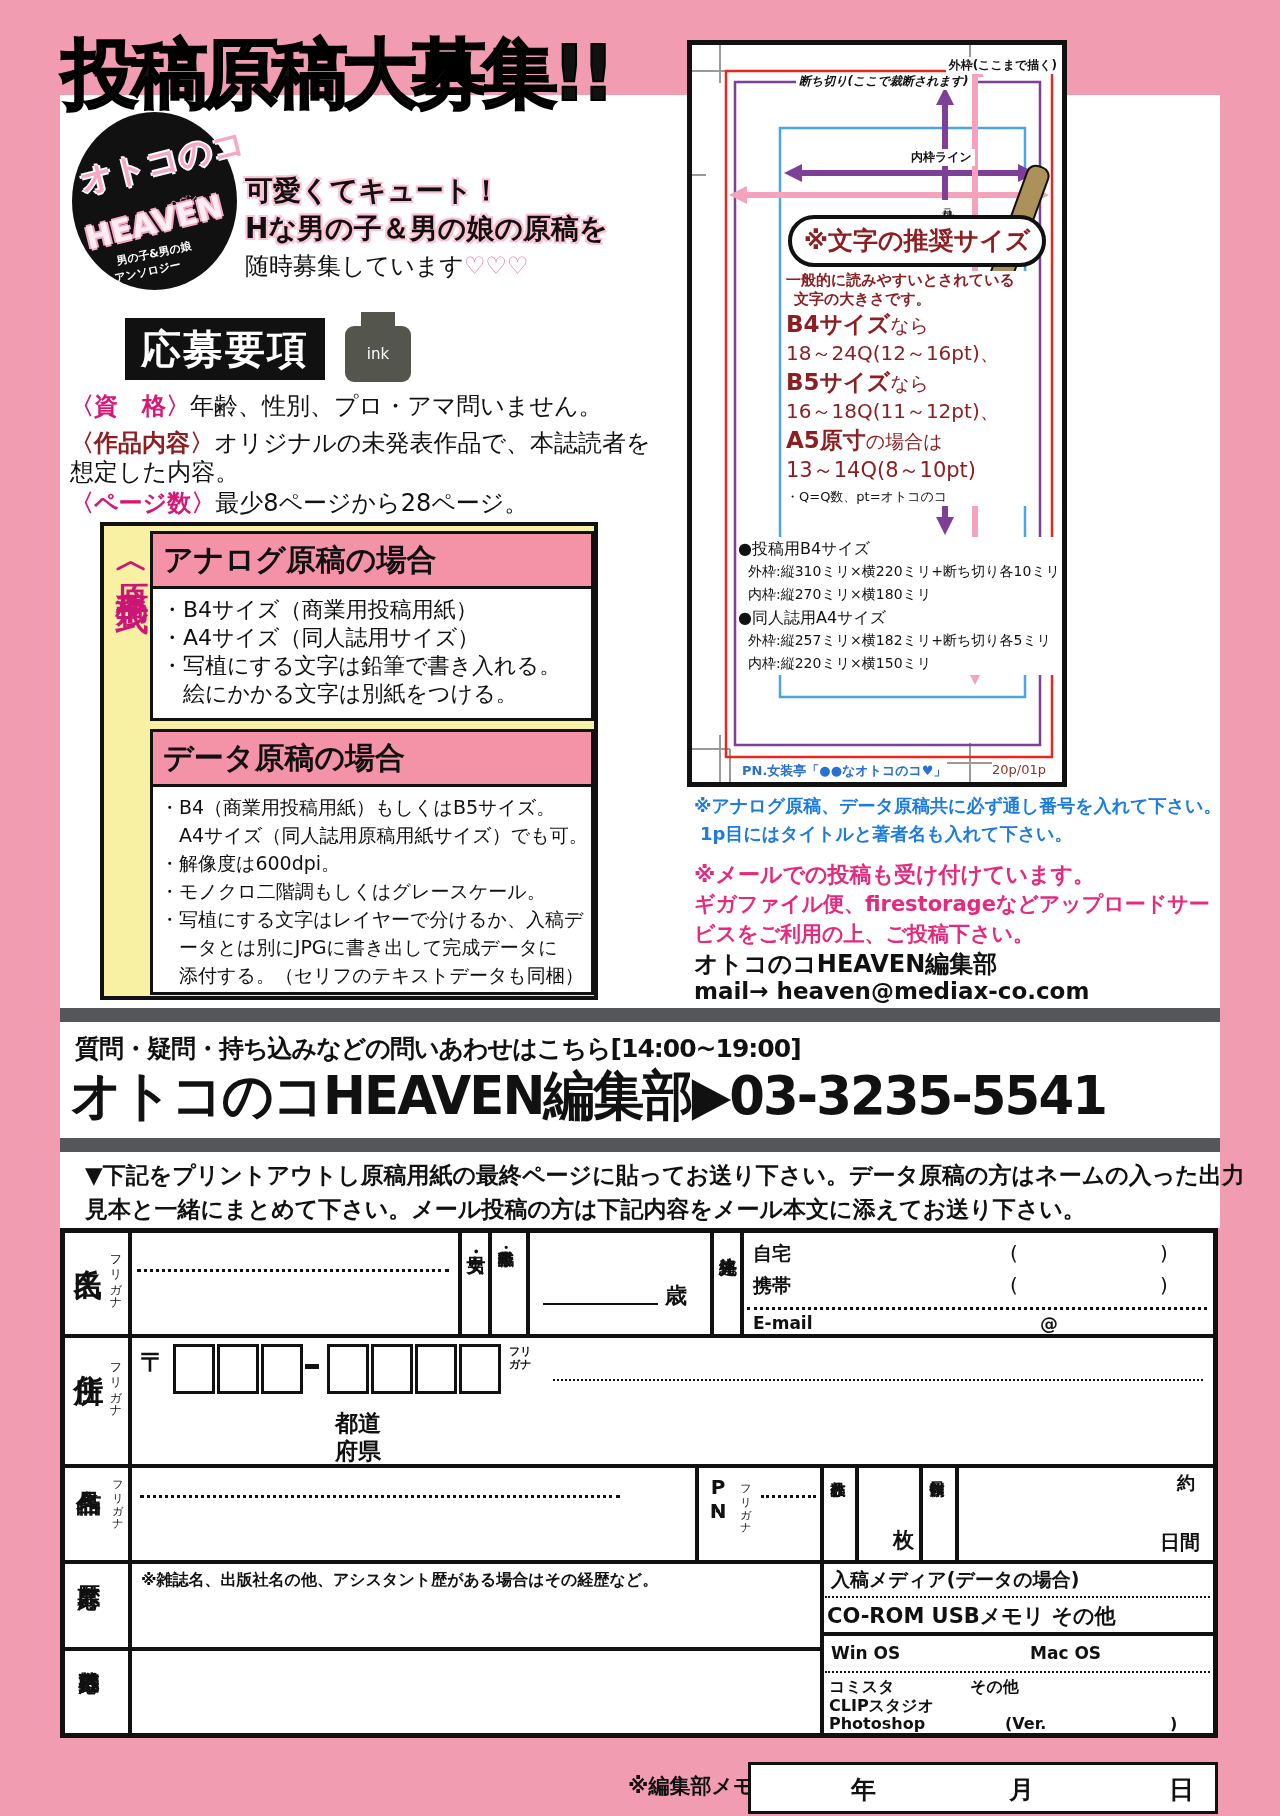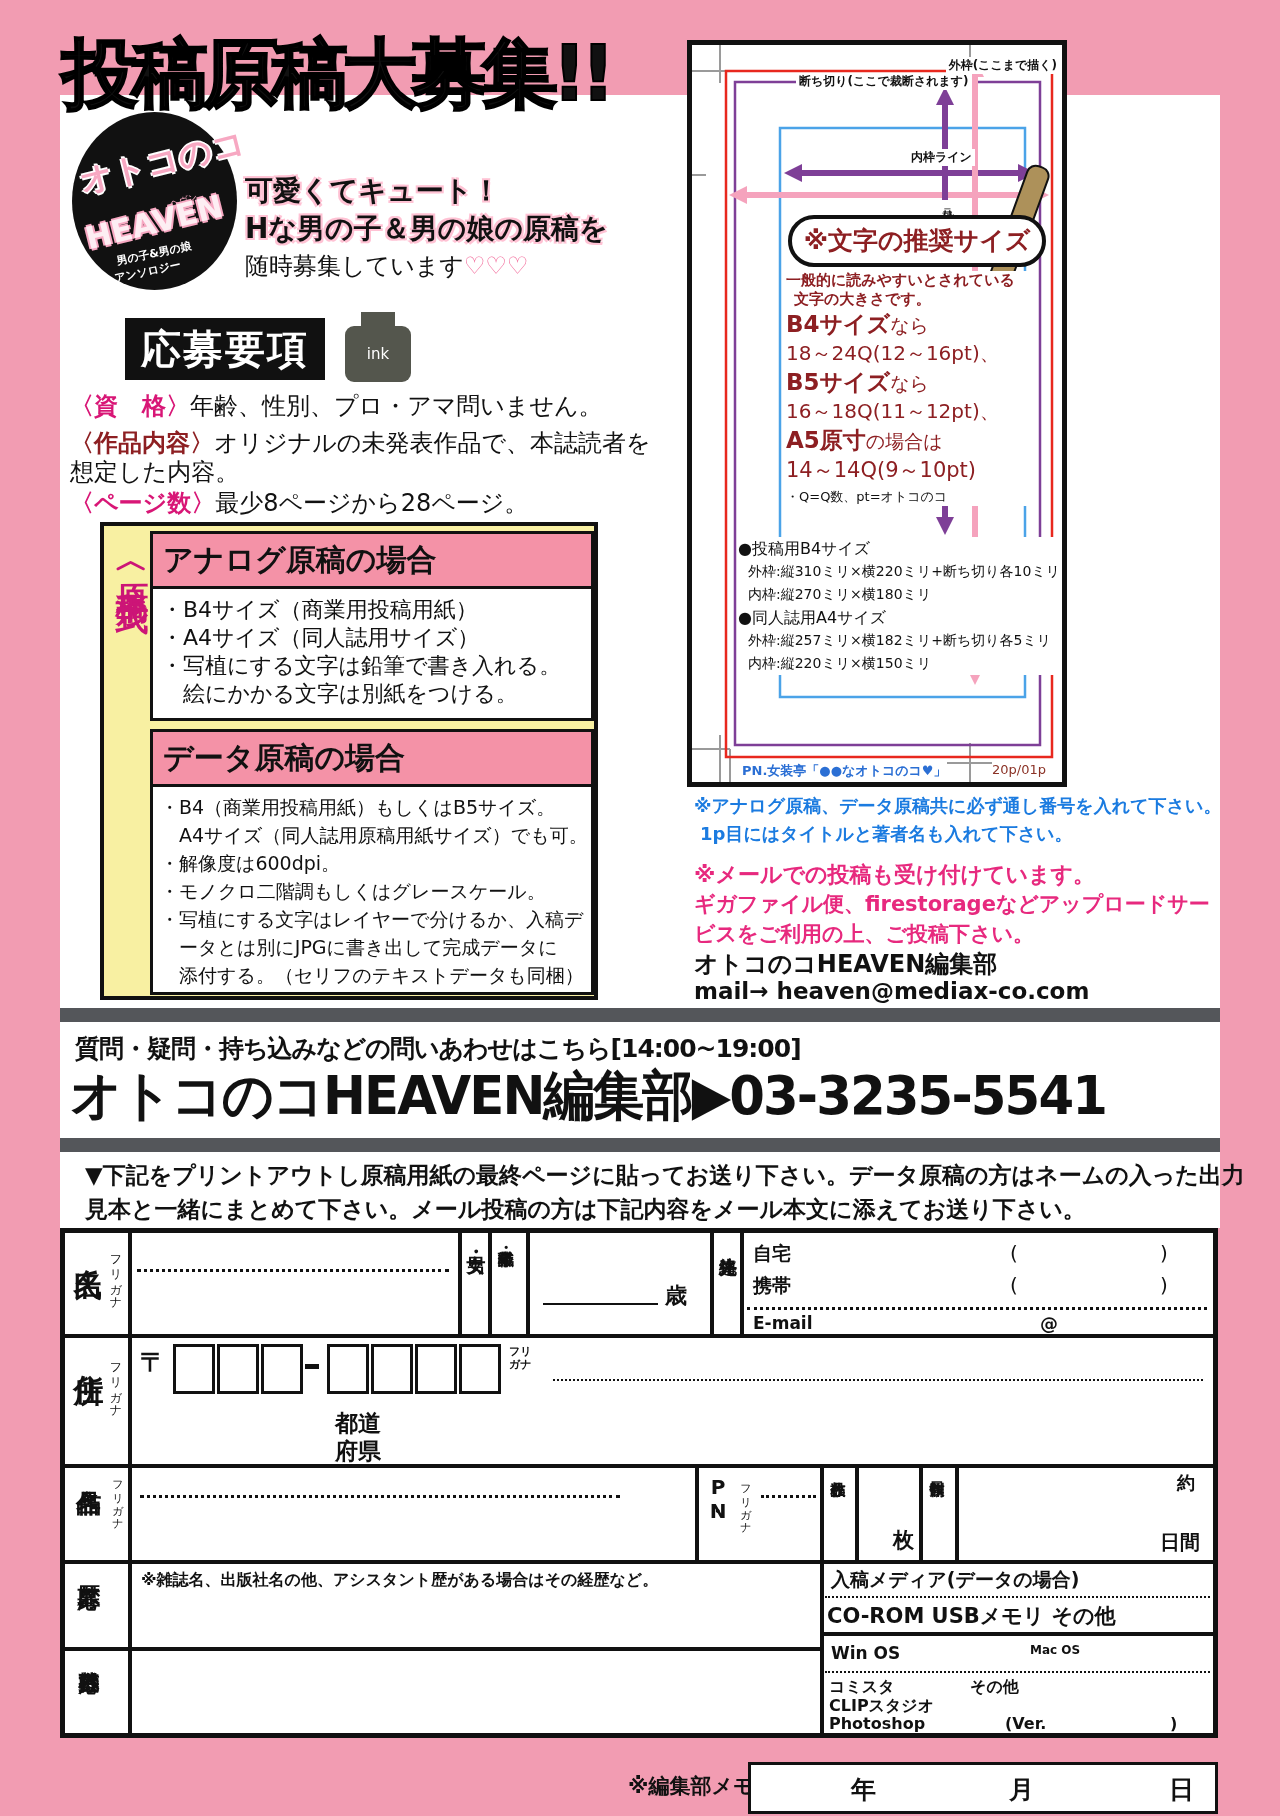--- a/index.html
+++ b/index.html
@@ -137,21 +137,21 @@
 
       <g transform="translate(253,385) rotate(20)">
         <rect x="-11" y="-280" width="22" height="222" rx="9" fill="#ad915a" stroke="#111" stroke-width="2"></rect>
         <rect x="-11" y="-72" width="22" height="14" fill="#6e5a33" stroke="#111" stroke-width="1.5"></rect>
         <polygon points="0,0 12,-58 -12,-58" fill="#d8d8d8" stroke="#111" stroke-width="2"></polygon>
         <line x1="0" y1="-4" x2="1" y2="-30" stroke="#111" stroke-width="1.5"></line>
         <circle cx="1" cy="-34" r="2.5" fill="#111"></circle>
       </g>
     </svg>
 
-    <span class="abs nowrap white bold" style="left:104px;top:28px;font-size:12px;padding:0 3px;">断ち切り(ここで裁断されます)</span>
+    <span class="abs nowrap white bold" style="left:104px;top:28px;font-size:12px;padding:0 3px;font-style:italic;">断ち切り(ここで裁断されます)</span>
     <span class="abs nowrap white bold" style="right:2px;top:12px;font-size:12px;padding:0 3px;">外枠(ここまで描く)</span>
     <span class="abs nowrap white bold" style="left:168px;top:104px;font-size:12px;padding:0 3px;margin-left:48px;">内枠ライン</span>
     <span class="abs vtx white" style="left:247px;top:155px;font-size:12px;height:90px;">外枠ライン</span>
 
     <div class="abs" style="left:96px;top:170px;width:250px;height:44px;background:#fff;border:4px solid #111;border-radius:26px;text-align:center;">
       <span class="maroon bold" style="font-size:25px;line-height:44px;">※文字の推奨サイズ</span>
     </div>
 
     <div class="abs white" style="left:94px;top:226px;width:246px;">
       <div class="maroon bold nowrap" style="font-size:15px;">一般的に読みやすいとされている</div>
@@ -160,21 +160,21 @@
         <span class="bold" style="font-size:23px;">B4サイズ</span><span>なら</span>
       </div>
       <div class="maroon nowrap" style="font-size:20px;">18～24Q(12～16pt)、</div>
       <div class="maroon nowrap" style="font-size:19px;">
         <span class="bold" style="font-size:23px;">B5サイズ</span><span>なら</span>
       </div>
       <div class="maroon nowrap" style="font-size:20px;">16～18Q(11～12pt)、</div>
       <div class="maroon nowrap" style="font-size:19px;">
         <span class="bold" style="font-size:23px;">A5原寸</span><span>の場合は</span>
       </div>
-      <div class="maroon nowrap" style="font-size:21px;">14～14Q(9～10pt)</div>
+      <div class="maroon nowrap" style="font-size:21px;">13～14Q(8～10pt)</div>
       <div class="nowrap" style="font-size:13px;margin-top:4px;color:#111;">・Q=Q数、pt=オトコのコ</div>
     </div>
 
     <div class="abs white" style="left:46px;top:492px;width:316px;font-size:14px;line-height:23px;color:#111;">
       <div class="nowrap" style="font-size:16px;">●投稿用B4サイズ</div>
       <div class="nowrap" style="padding-left:10px;">外枠:縦310ミリ×横220ミリ+断ち切り各10ミリ</div>
       <div class="nowrap" style="padding-left:10px;">内枠:縦270ミリ×横180ミリ</div>
       <div class="nowrap" style="font-size:16px;">●同人誌用A4サイズ</div>
       <div class="nowrap" style="padding-left:10px;">外枠:縦257ミリ×横182ミリ+断ち切り各5ミリ</div>
       <div class="nowrap" style="padding-left:10px;">内枠:縦220ミリ×横150ミリ</div>
@@ -268,21 +268,21 @@
     <div class="abs nowrap bold" style="left:76px;top:337px;font-size:16px;">※雑誌名、出版社名の他、アシスタント歴がある場合はその経歴など。</div>
 
     <div class="abs vtx lbl-big" style="left:13px;top:422px;font-size:21px;height:76px;">応募動機</div>
 
     <div class="abs blackline" style="left:755px;top:399px;width:393px;height:4px;"></div>
     <div class="abs nowrap bold" style="left:766px;top:334px;font-size:19px;">入稿メディア(データの場合)</div>
     <div class="abs dotted" style="left:760px;top:363px;width:385px;border-top-width:2px;"></div>
     <div class="abs nowrap" style="left:762px;top:369px;font-size:21px;font-weight:bold;">CO-ROM USBメモリ その他</div>
 
     <span class="abs bold" style="left:766px;top:410px;font-size:17px;">Win OS</span>
-    <span class="abs bold" style="left:965px;top:410px;font-size:12px;">Mac OS</span>
+    <span class="abs bold" style="left:965px;top:410px;font-size:17px;">Mac OS</span>
     <div class="abs dotted" style="left:760px;top:438px;width:385px;border-top-width:2px;"></div>
     <span class="abs bold" style="left:764px;top:444px;font-size:16px;">コミスタ</span>
     <span class="abs bold" style="left:905px;top:444px;font-size:16px;">その他</span>
     <span class="abs bold" style="left:764px;top:463px;font-size:16px;">CLIPスタジオ</span>
     <span class="abs bold" style="left:764px;top:481px;font-size:16px;">Photoshop</span>
     <span class="abs bold" style="left:940px;top:481px;font-size:16px;">(Ver.</span>
     <span class="abs bold" style="left:1105px;top:481px;font-size:16px;">)</span>
   </div>
 
   <div class="abs nowrap bold" style="left:628px;top:1772px;font-size:21px;">※編集部メモ</div>

